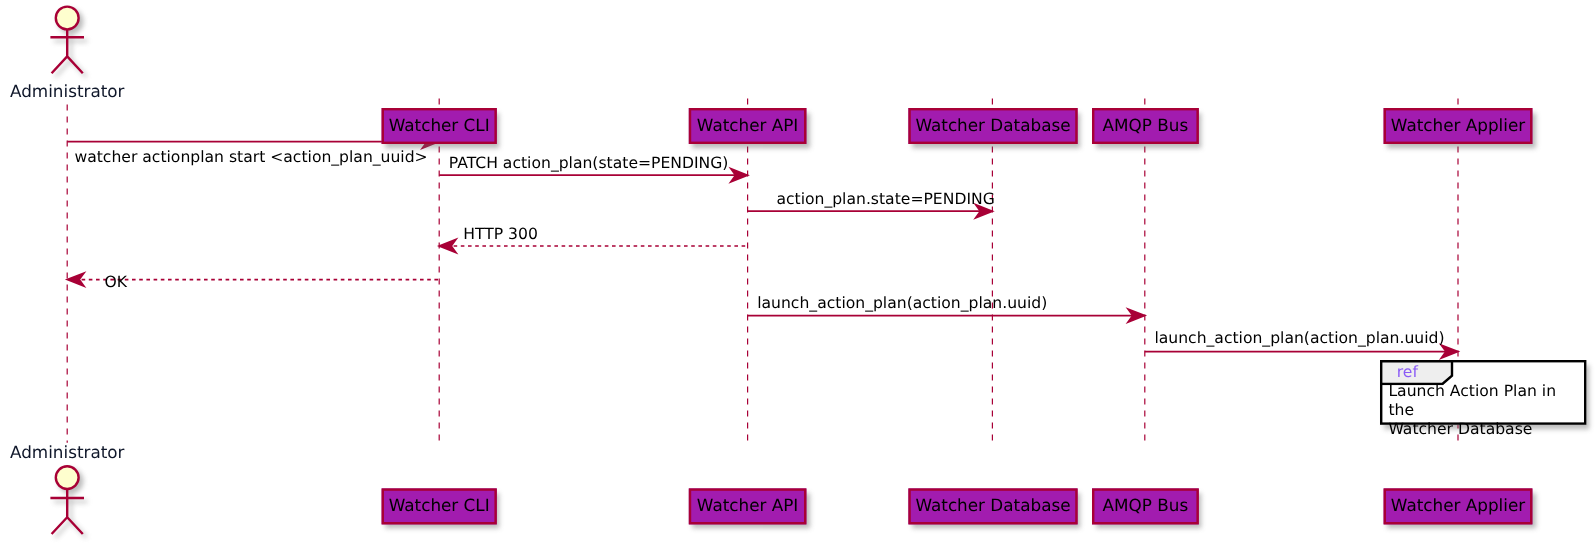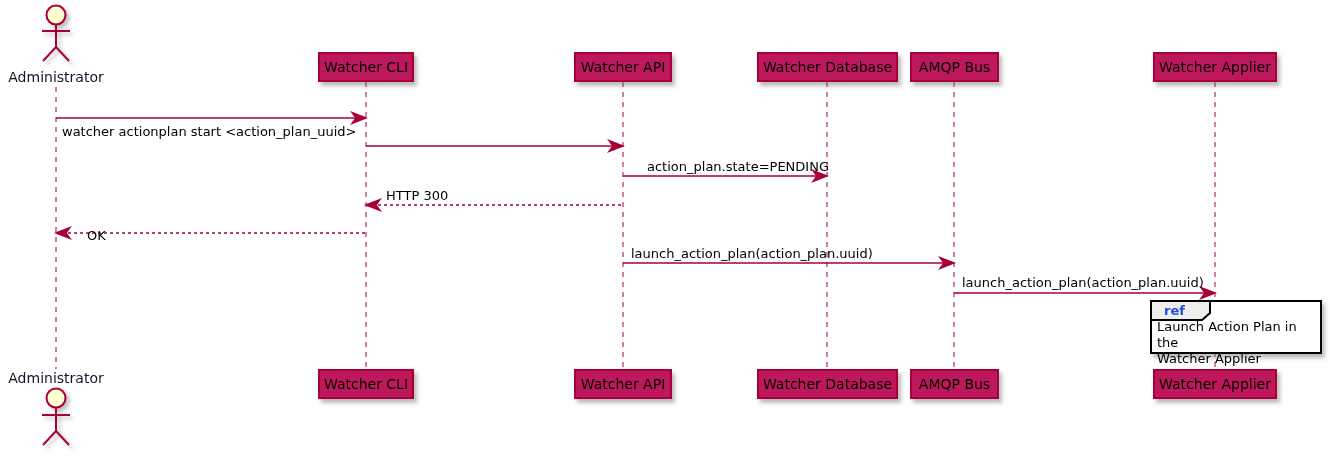--- a/index.html
+++ b/index.html
@@ -16,29 +16,30 @@
     overflow: hidden;
   }
   .layer-svg {
     position: absolute;
     left: 0; top: 0;
     width: 1330px; height: 456px;
   }
   .participant-box {
     position: absolute;
     height: 30px;
-    background: #be185d;
+    background: #a21caf;
     border: 2px solid #a80036;
     box-sizing: border-box;
     box-shadow: 3px 4px 4px rgba(105,105,105,0.45);
     color: #000000;
     font-size: 14px;
     line-height: 26px;
     text-align: center;
     white-space: nowrap;
+    margin-top: 38px;
   }
   .actor-label {
     position: absolute;
     width: 112px;
     color: #0f172a;
     font-size: 14px;
     text-align: center;
     white-space: nowrap;
   }
   .msg-label {
@@ -59,22 +60,22 @@
   }
   .ref-tag-shape {
     position: absolute;
     left: -2px; top: -2px;
     width: 62px; height: 21px;
   }
   .ref-tag-text {
     position: absolute;
     left: 12px; top: 0px;
     font-size: 13px;
-    font-weight: bold;
-    color: #1d4ed8;
+    font-weight: normal;
+    color: #8b5cf6;
     line-height: 17px;
   }
   .ref-body-text {
     position: absolute;
     left: 5px; top: 17px;
     font-size: 13px;
     color: #000000;
     line-height: 16px;
     white-space: pre-line;
   }
@@ -135,33 +136,34 @@
 
   <div class="actor-label" style="left:0px; top:69px;">Administrator</div>
 
   <div class="participant-box" style="left:318px; top:52px; width:96px;">Watcher CLI</div>
   <div class="participant-box" style="left:574px; top:52px; width:98px;">Watcher API</div>
   <div class="participant-box" style="left:757px; top:52px; width:141px;">Watcher Database</div>
   <div class="participant-box" style="left:910px; top:52px; width:89px;">AMQP Bus</div>
   <div class="participant-box" style="left:1153px; top:52px; width:124px;">Watcher Applier</div>
 
   <div class="msg-label" style="left:62px;  top:100px;margin-top:24px;">watcher actionplan start &lt;action_plan_uuid&gt;</div>
+  <div class="msg-label" style="left:374px; top:129px;">PATCH action_plan(state=PENDING)</div>
   <div class="msg-label" style="left:647px; top:159px;">action_plan.state=PENDING</div>
   <div class="msg-label" style="left:386px; top:188px;">HTTP 300</div>
   <div class="msg-label" style="left:75px;  top:228px;margin-left:12px;">OK</div>
   <div class="msg-label" style="left:631px; top:246px;">launch_action_plan(action_plan.uuid)</div>
   <div class="msg-label" style="left:962px; top:275px;">launch_action_plan(action_plan.uuid)</div>
 
   <div class="ref-box">
     <svg class="ref-tag-shape" width="62" height="21" viewBox="0 0 62 21" xmlns="http://www.w3.org/2000/svg">
       <polygon points="1,1 60,1 60,13 52,20 1,20" fill="#eeeeee" stroke="#000000" stroke-width="2"></polygon>
     </svg>
     <div class="ref-tag-text">ref</div>
     <div class="ref-body-text">Launch Action Plan in the
-Watcher Applier</div>
+Watcher Database</div>
   </div>
 
   <div class="participant-box" style="left:318px; top:369px; width:96px;">Watcher CLI</div>
   <div class="participant-box" style="left:574px; top:369px; width:98px;">Watcher API</div>
   <div class="participant-box" style="left:757px; top:369px; width:141px;">Watcher Database</div>
   <div class="participant-box" style="left:910px; top:369px; width:89px;">AMQP Bus</div>
   <div class="participant-box" style="left:1153px; top:369px; width:124px;">Watcher Applier</div>
 
   <div class="actor-label" style="left:0px; top:370px;">Administrator</div>
 

